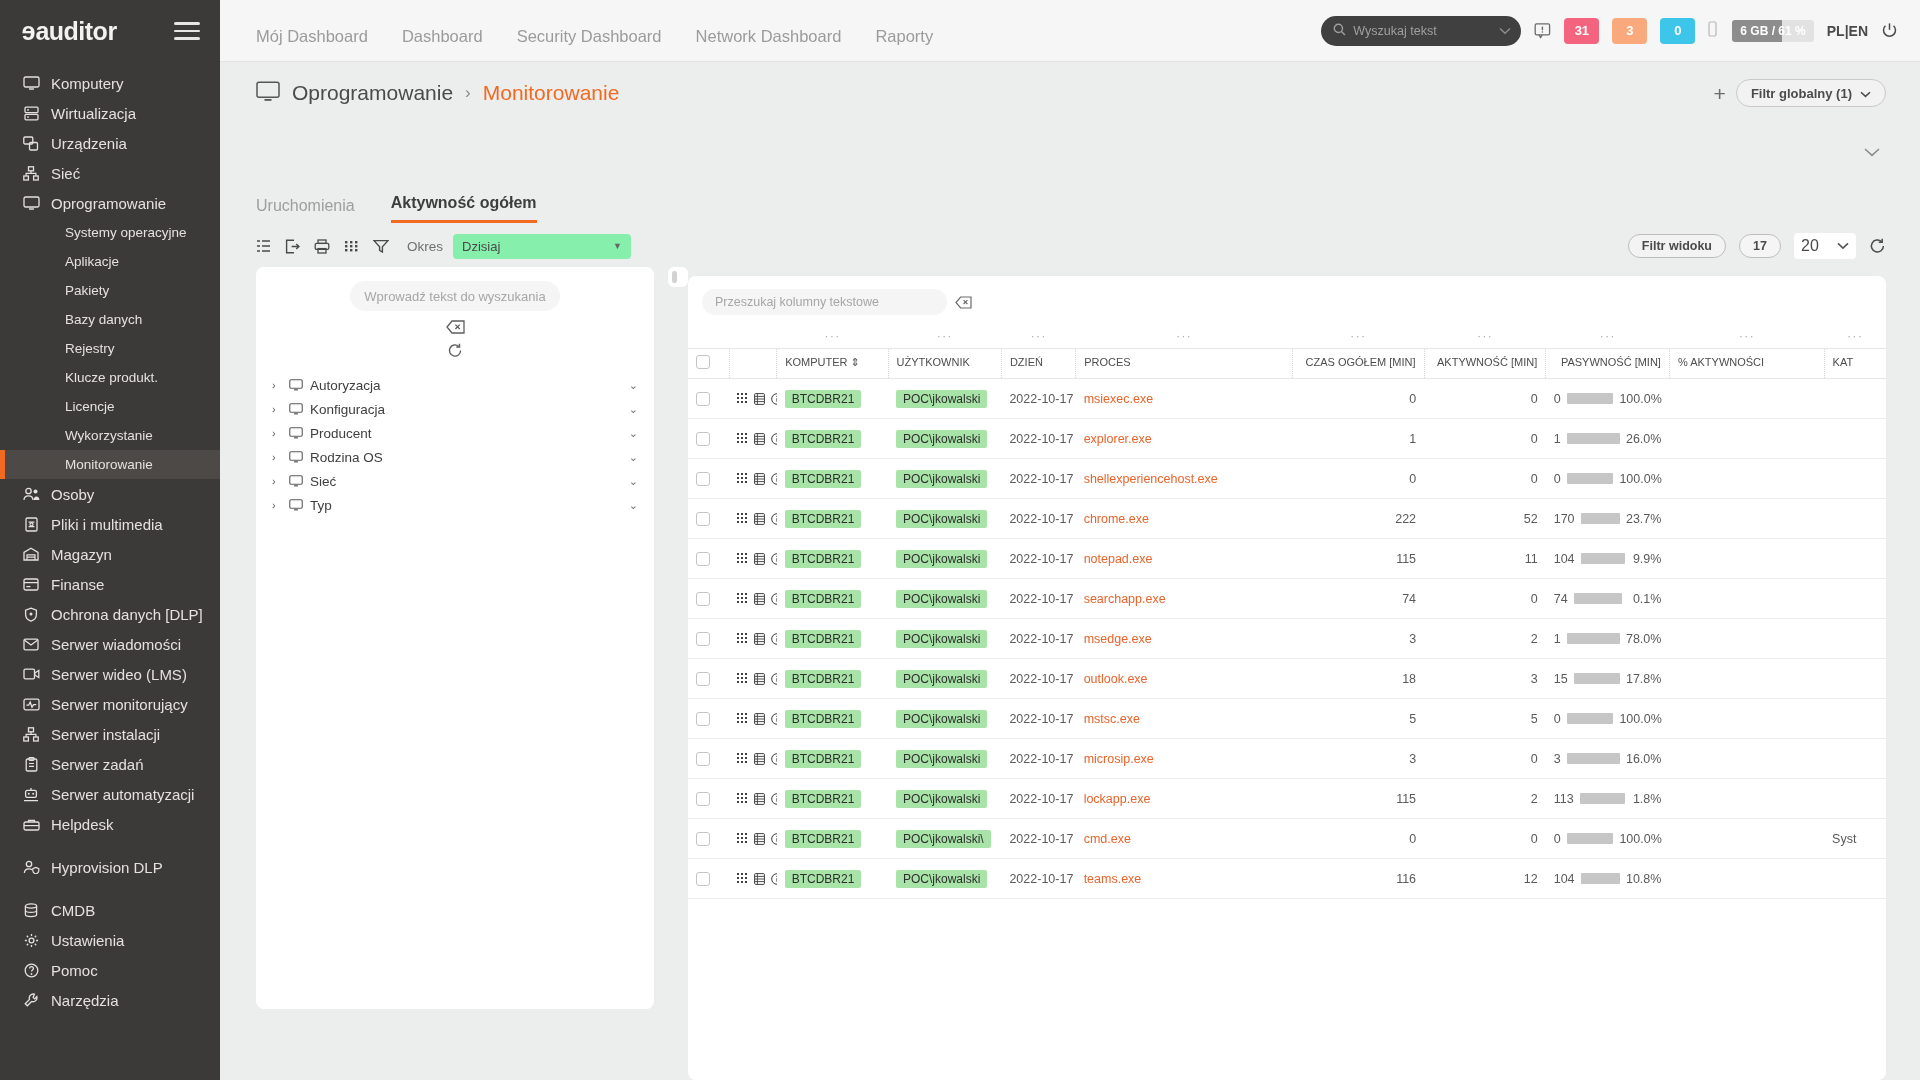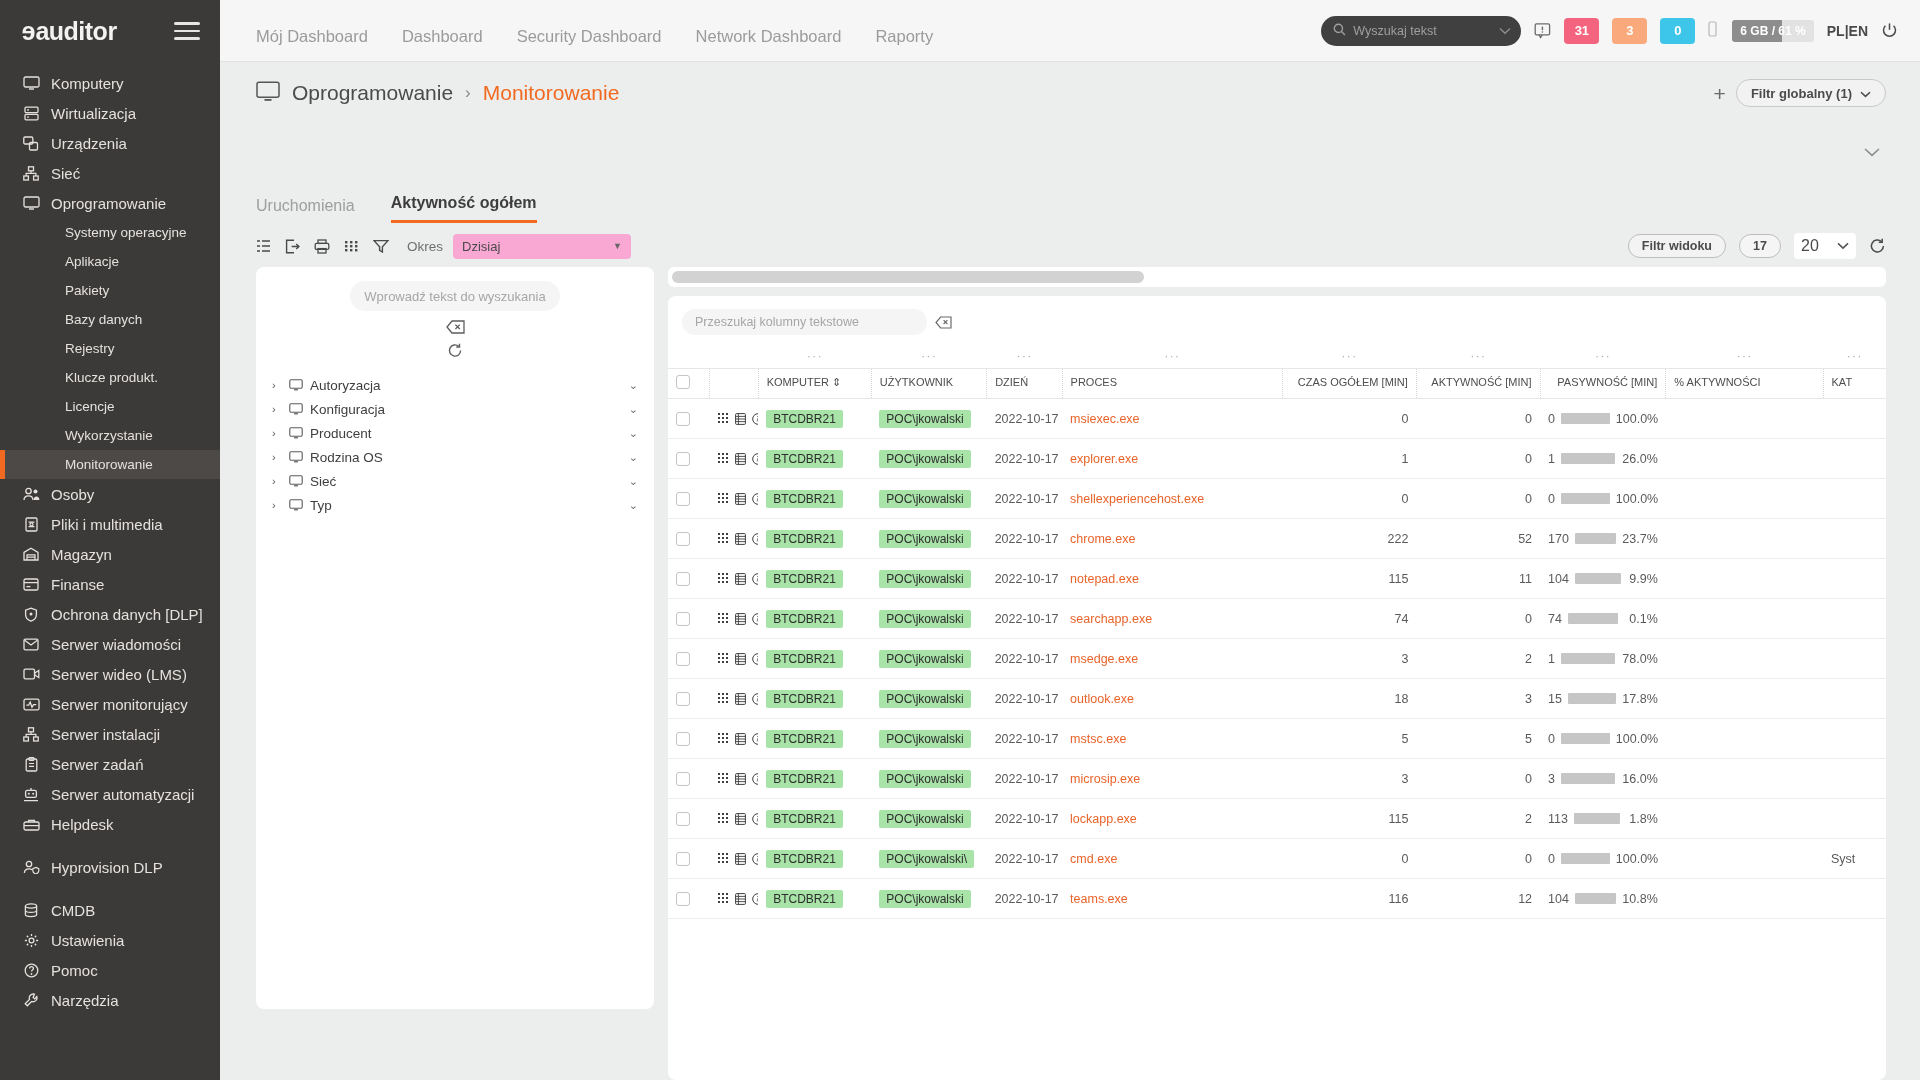--- a/index.html
+++ b/index.html
@@ -160,21 +160,21 @@
   
   .toolbar {
     display: flex; align-items: center;
     padding: 10px 34px 8px 36px; gap: 0;
     flex: 0 0 auto;
   }
   .tb-icons { display: flex; align-items: center; gap: 14px; }
   .tb-ic { cursor: pointer; display:flex; align-items:center; }
   .okres-lbl { font-size: 13.5px; color: #6f6f6f; margin: 0 10px 0 18px; }
   .okres-sel {
-    width: 178px; height: 25px; background: #f9a8d4;
+    width: 178px; height: 25px; background: #86efac;
     border-radius: 4px; display: flex; align-items: center;
     padding: 0 9px; font-size: 13px; color: #4a4a4a; cursor: pointer;
   }
   .okres-sel .car { margin-left: auto; font-size: 9px; color: #666; }
   .tb-right { margin-left: auto; display: flex; align-items: center; gap: 13px; }
   .pill {
     border: 1px solid #bdbdbd; border-radius: 13px;
     height: 24px; padding: 0 13px;
     display: flex; align-items: center;
     font-size: 12.5px; font-weight: 700; color: #4b4b4b;
@@ -212,21 +212,21 @@
     display: flex; align-items: center; height: 24px;
     gap: 7px; font-size: 13.5px; color: #3e3e3e; cursor: pointer;
   }
   .ftree-row .chev-r { color: #555; font-size: 11px; width: 10px; }
   .ftree-row .chev-d { margin-left: auto; color: #6f6f6f; font-size: 11px; }
   .ftree-row .mon { display: flex; align-items: center; }
 
   
   .tpanel {
     flex: 1 1 auto; min-width: 0;
-    display: flex; flex-direction: column;
+    display: flex; flex-direction: row;
     margin-left: 14px;
   }
   .hscroll-wrap {
     height: 20px; background: #fff; border-radius: 6px;
     display: flex; align-items: center; padding: 0 4px;
     flex: 0 0 20px;
   }
   .hscroll-thumb {
     height: 12px; width: 39%; background: #d2d2d2; border-radius: 6px;
   }

